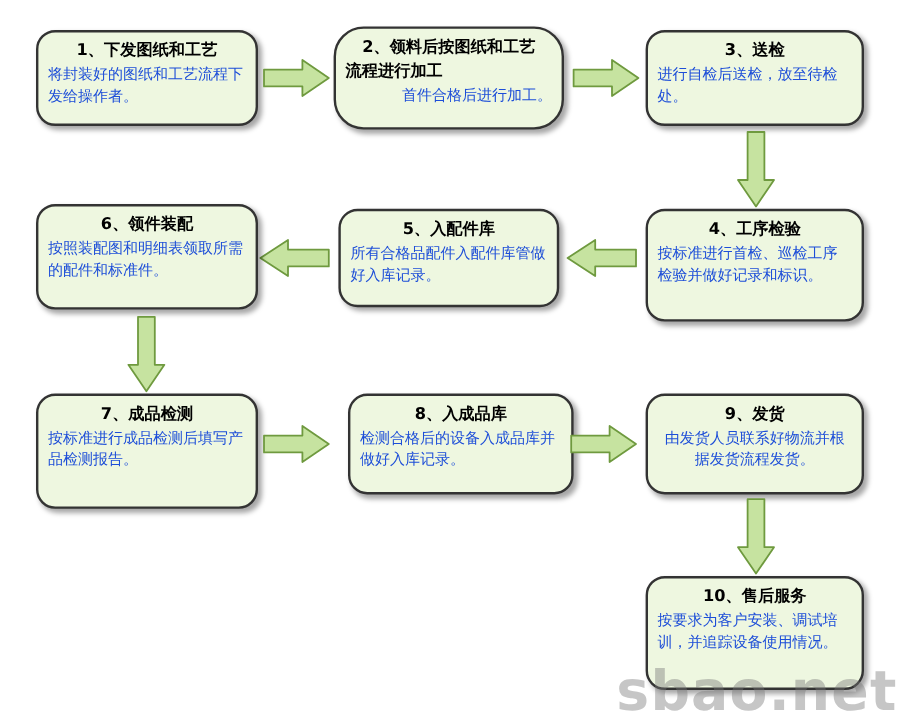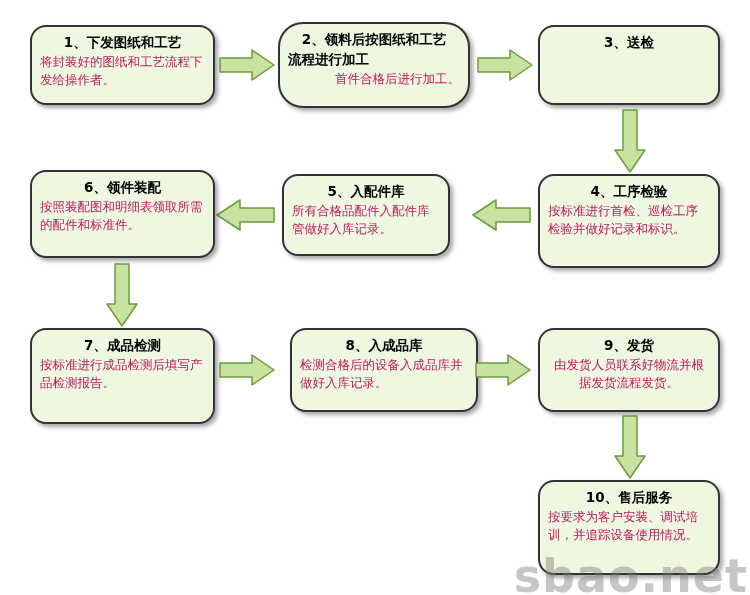--- a/index.html
+++ b/index.html
@@ -35,21 +35,21 @@
     font-weight: bold;
     font-size: 13.5px;
     color: #000;
     text-align: center;
     line-height: 1.35;
     margin-bottom: 2px;
     white-space: nowrap;
   }
   .node .body {
     font-size: 12.5px;
-    color: #be185d;
+    color: #1d4ed8;
     line-height: 1.45;
     text-align: left;
     width: 100%;
   }
   .node.center .body { text-align: center; }
 
   
   .arrow {
     position: absolute;
   }
@@ -91,40 +91,41 @@
   </div>
 
   <div class="arrow" style="left:476px; top:48px;">
     <svg width="58" height="34" viewBox="0 0 58 34">
       <polygon points="2,10 34,10 34,2 56,17 34,32 34,24 2,24" fill="#c6e3a0" stroke="#6f9a3f" stroke-width="1.5" stroke-linejoin="round"></polygon>
     </svg>
   </div>
 
   <div class="node center" style="left:538px; top:25px; width:182px; height:80px;">
     <div class="title">3、送检</div>
+    <div class="body" style="text-align:left;">进行自检后送检，放至待检处。</div>
   </div>
 
   <div class="arrow" style="left:612px; top:108px;">
     <svg width="36" height="66" viewBox="0 0 36 66">
       <polygon points="11,2 25,2 25,42 33,42 18,64 3,42 11,42" fill="#c6e3a0" stroke="#6f9a3f" stroke-width="1.5" stroke-linejoin="round"></polygon>
     </svg>
   </div>
 
   <div class="node" style="left:538px; top:174px; width:182px; height:94px;">
     <div class="title">4、工序检验</div>
     <div class="body">按标准进行首检、巡检工序检验并做好记录和标识。</div>
   </div>
 
   <div class="arrow" style="left:470px; top:198px;">
     <svg width="62" height="34" viewBox="0 0 62 34">
       <polygon points="60,10 26,10 26,2 3,17 26,32 26,24 60,24" fill="#c6e3a0" stroke="#6f9a3f" stroke-width="1.5" stroke-linejoin="round"></polygon>
     </svg>
   </div>
 
-  <div class="node center" style="left:282px; top:174px; width:168px; height:82px;">
+  <div class="node center" style="left:282px; top:174px; width:184px; height:82px;">
     <div class="title">5、入配件库</div>
     <div class="body" style="text-align:left;">所有合格品配件入配件库管做好入库记录。</div>
   </div>
 
   <div class="arrow" style="left:214px; top:198px;">
     <svg width="62" height="34" viewBox="0 0 62 34">
       <polygon points="60,10 26,10 26,2 3,17 26,32 26,24 60,24" fill="#c6e3a0" stroke="#6f9a3f" stroke-width="1.5" stroke-linejoin="round"></polygon>
     </svg>
   </div>
 

